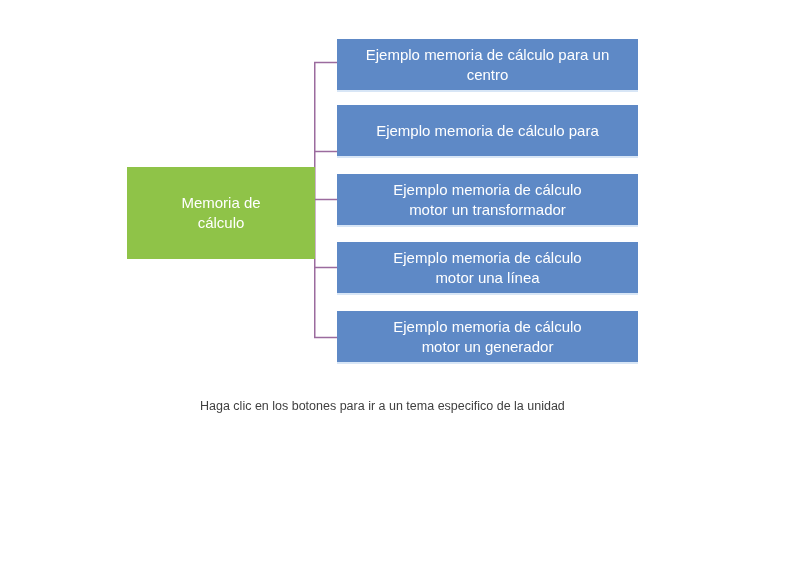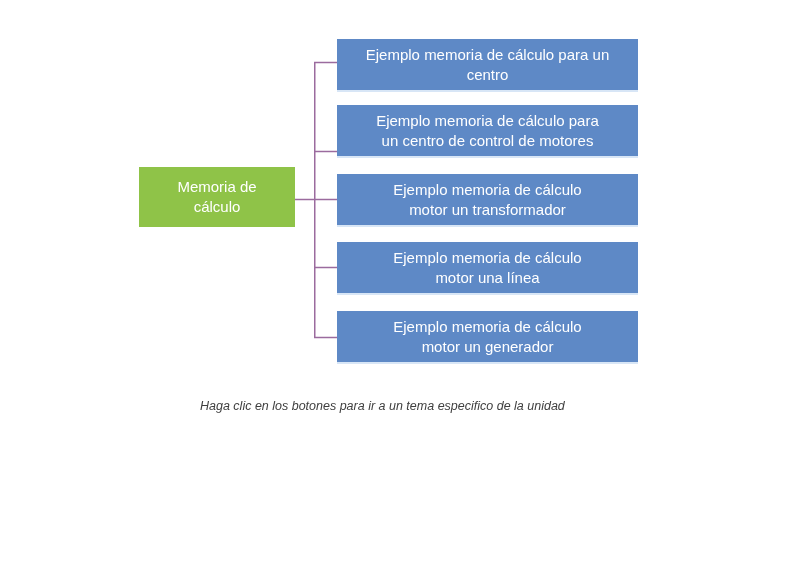--- a/index.html
+++ b/index.html
@@ -29,30 +29,29 @@
     position: absolute;
     display: flex;
     flex-direction: column;
     align-items: center;
     justify-content: center;
     text-align: center;
     color: var(--box-text, #ffffff);
     font-size: 15px;
     line-height: 20px;
     border: none;
-    padding: 0;
+    padding: 16px;
     margin: 0;
   }
   .root-node {
     left: 127px;
     top: 167px;
     width: 156px;
     height: 60px;
     background: var(--root-box, #8fc348);
-    margin-left: 12px;
   }
   .button-node {
     left: 337px;
     width: 301px;
     height: 51px;
     background: var(--button-box, #5e89c6);
     box-shadow: 0 2px 0 var(--button-edge, #d8e6f6);
     cursor: pointer;
     font-family: "Liberation Sans", sans-serif;
   }
@@ -61,21 +60,20 @@
   .button-node.b2 { top: 174px; }
   .button-node.b3 { top: 242px; }
   .button-node.b4 { top: 311px; }
   .node .line { display: block; }
   .caption {
     position: absolute;
     left: 200px;
     top: 399px;
     margin: 0;
     font-size: 12.5px;
-    font-style: italic;
     color: var(--caption-text, #404040);
     white-space: nowrap;
   }
 </style>
 </head>
 <body>
 
 <div class="canvas">
 
   <svg class="connector-svg" width="810" height="570" viewBox="0 0 810 570" aria-hidden="true">
@@ -92,21 +90,20 @@
     <span class="line">cálculo</span>
   </div>
 
   <button type="button" class="node button-node b0">
     <span class="line">Ejemplo memoria de cálculo para un</span>
     <span class="line">centro</span>
   </button>
 
   <button type="button" class="node button-node b1">
     <span class="line">Ejemplo memoria de cálculo para</span>
-    <span class="line">un centro de control de motores</span>
   </button>
 
   <button type="button" class="node button-node b2">
     <span class="line">Ejemplo memoria de cálculo</span>
     <span class="line">motor un transformador</span>
   </button>
 
   <button type="button" class="node button-node b3">
     <span class="line">Ejemplo memoria de cálculo</span>
     <span class="line">motor una línea</span>

